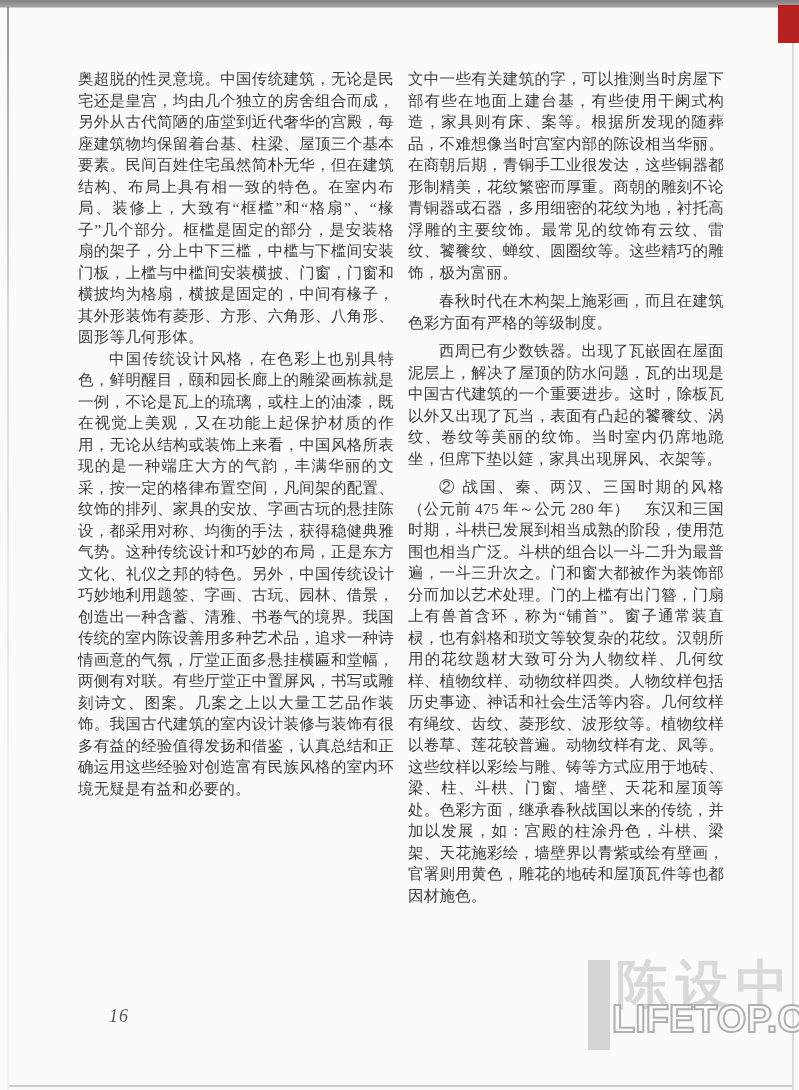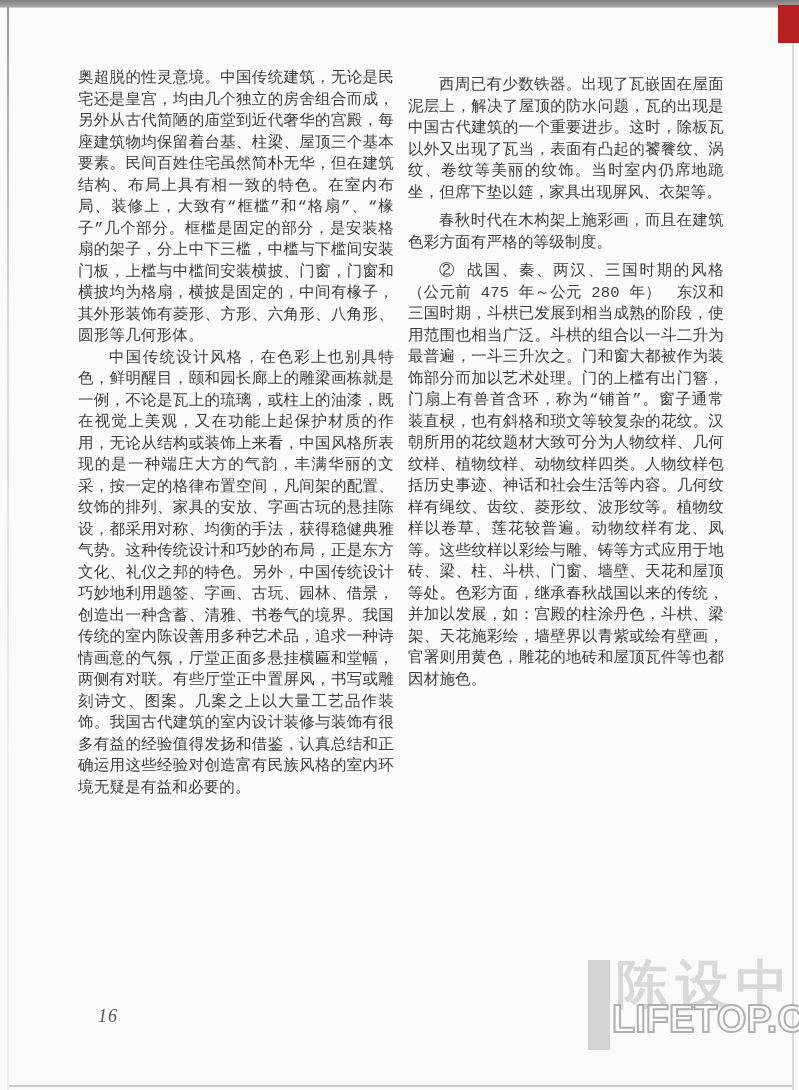--- a/index.html
+++ b/index.html
@@ -22,26 +22,26 @@
 
   
   .column{
     position:absolute;top:68px;width:316px;
     font-size:15.5px;line-height:21.5px;
     text-align:justify;
     letter-spacing:0.2px;
   }
   .column-left{left:78px;}
   .column-right{left:408px;}
-  .column p{margin:0;font-family:Liberation Mono, monospace;}
+  .column p{margin:0;}
   .column p.indent{text-indent:2em;}
   .column-right p.gap{margin-top:7px;}
 
   .page-number{
-    position:absolute;left:98px;top:1006px;
+    position:absolute;left:109px;top:1006px;
     font-style:italic;font-size:18px;color:#555;
     letter-spacing:1px;
   }
 
   
   .watermark{position:absolute;left:586px;top:950px;width:213px;height:105px;pointer-events:none;}
   .wm-bar{position:absolute;left:2px;top:10px;width:22px;height:90px;background:rgba(155,155,155,0.40);}
   .wm-cjk{
     position:absolute;left:30px;top:0px;width:183px;
     font-size:52px;font-weight:bold;letter-spacing:8px;white-space:nowrap;
@@ -67,22 +67,23 @@
   <div class="scan-right-edge"></div>
   <div class="scan-bottom-edge"></div>
   <div class="corner-mark" style="background: rgb(182, 32, 31);"></div>
 
   <div class="column column-left">
     <p>奥超脱的性灵意境。中国传统建筑，无论是民宅还是皇宫，均由几个独立的房舍组合而成，另外从古代简陋的庙堂到近代奢华的宫殿，每座建筑物均保留着台基、柱梁、屋顶三个基本要素。民间百姓住宅虽然简朴无华，但在建筑结构、布局上具有相一致的特色。在室内布局、装修上，大致有“框槛”和“格扇”、“椽子”几个部分。框槛是固定的部分，是安装格扇的架子，分上中下三槛，中槛与下槛间安装门板，上槛与中槛间安装横披、门窗，门窗和横披均为格扇，横披是固定的，中间有椽子，其外形装饰有菱形、方形、六角形、八角形、圆形等几何形体。</p>
     <p class="indent">中国传统设计风格，在色彩上也别具特色，鲜明醒目，颐和园长廊上的雕梁画栋就是一例，不论是瓦上的琉璃，或柱上的油漆，既在视觉上美观，又在功能上起保护材质的作用，无论从结构或装饰上来看，中国风格所表现的是一种端庄大方的气韵，丰满华丽的文采，按一定的格律布置空间，凡间架的配置、纹饰的排列、家具的安放、字画古玩的悬挂陈设，都采用对称、均衡的手法，获得稳健典雅气势。这种传统设计和巧妙的布局，正是东方文化、礼仪之邦的特色。另外，中国传统设计巧妙地利用题签、字画、古玩、园林、借景，创造出一种含蓄、清雅、书卷气的境界。我国传统的室内陈设善用多种艺术品，追求一种诗情画意的气氛，厅堂正面多悬挂横匾和堂幅，两侧有对联。有些厅堂正中置屏风，书写或雕刻诗文、图案。几案之上以大量工艺品作装饰。我国古代建筑的室内设计装修与装饰有很多有益的经验值得发扬和借鉴，认真总结和正确运用这些经验对创造富有民族风格的室内环境无疑是有益和必要的。</p>
   </div>
 
   <div class="column column-right">
+    <p>文中一些有关建筑的字，可以推测当时房屋下部有些在地面上建台基，有些使用干阑式构造，家具则有床、案等。根据所发现的随葬品，不难想像当时宫室内部的陈设相当华丽。在商朝后期，青铜手工业很发达，这些铜器都形制精美，花纹繁密而厚重。商朝的雕刻不论青铜器或石器，多用细密的花纹为地，衬托高浮雕的主要纹饰。最常见的纹饰有云纹、雷纹、饕餮纹、蝉纹、圆圈纹等。这些精巧的雕饰，极为富丽。</p>
+    <p class="indent gap">春秋时代在木构架上施彩画，而且在建筑色彩方面有严格的等级制度。</p>
     <p class="indent gap">西周已有少数铁器。出现了瓦嵌固在屋面泥层上，解决了屋顶的防水问题，瓦的出现是中国古代建筑的一个重要进步。这时，除板瓦以外又出现了瓦当，表面有凸起的饕餮纹、涡纹、卷纹等美丽的纹饰。当时室内仍席地跪坐，但席下垫以筵，家具出现屏风、衣架等。</p>
-    <p class="indent gap">春秋时代在木构架上施彩画，而且在建筑色彩方面有严格的等级制度。</p>
     <p class="indent gap">② 战国、秦、两汉、三国时期的风格（公元前 475 年～公元 280 年）　东汉和三国时期，斗栱已发展到相当成熟的阶段，使用范围也相当广泛。斗栱的组合以一斗二升为最普遍，一斗三升次之。门和窗大都被作为装饰部分而加以艺术处理。门的上槛有出门簪，门扇上有兽首含环，称为“铺首”。窗子通常装直棂，也有斜格和琐文等较复杂的花纹。汉朝所用的花纹题材大致可分为人物纹样、几何纹样、植物纹样、动物纹样四类。人物纹样包括历史事迹、神话和社会生活等内容。几何纹样有绳纹、齿纹、菱形纹、波形纹等。植物纹样以卷草、莲花较普遍。动物纹样有龙、凤等。这些纹样以彩绘与雕、铸等方式应用于地砖、梁、柱、斗栱、门窗、墙壁、天花和屋顶等处。色彩方面，继承春秋战国以来的传统，并加以发展，如：宫殿的柱涂丹色，斗栱、梁架、天花施彩绘，墙壁界以青紫或绘有壁画，官署则用黄色，雕花的地砖和屋顶瓦件等也都因材施色。</p>
   </div>
 
   <div class="page-number">16</div>
 
   <div class="watermark">
     <div class="wm-bar"></div>
     <div class="wm-cjk">陈设中国</div>
     <div class="wm-latin">LIFETOP.COM</div>
   </div>

